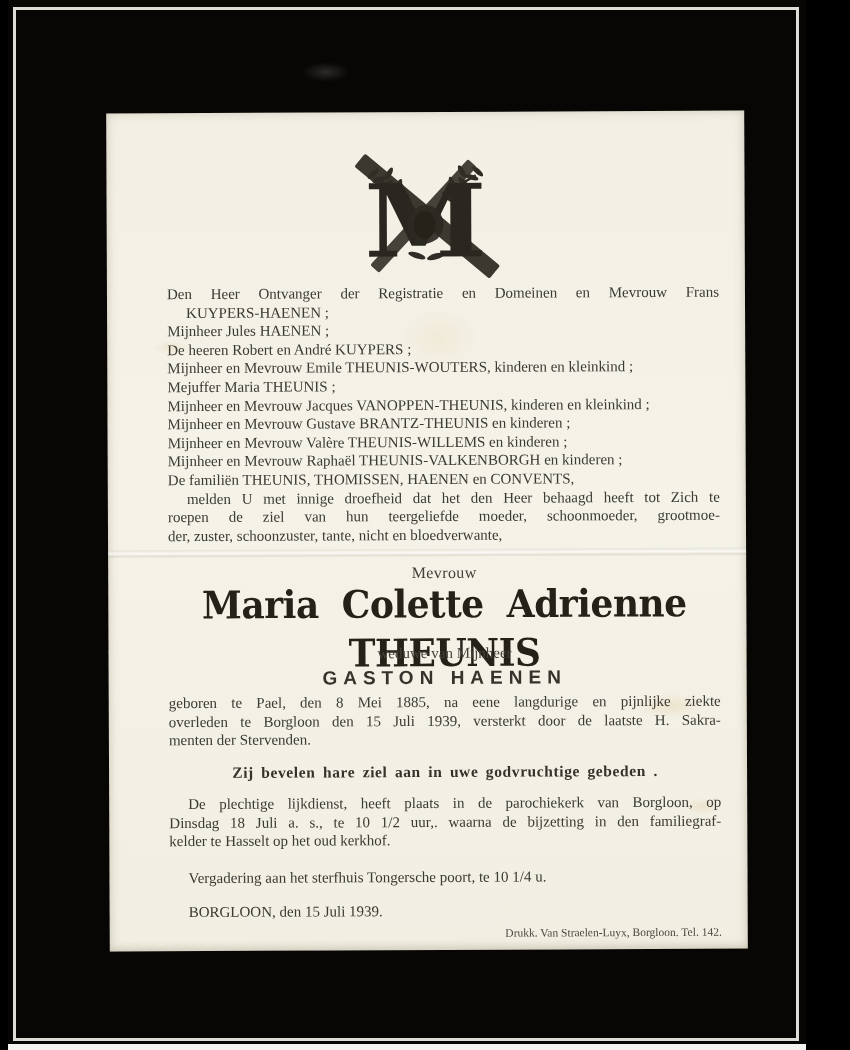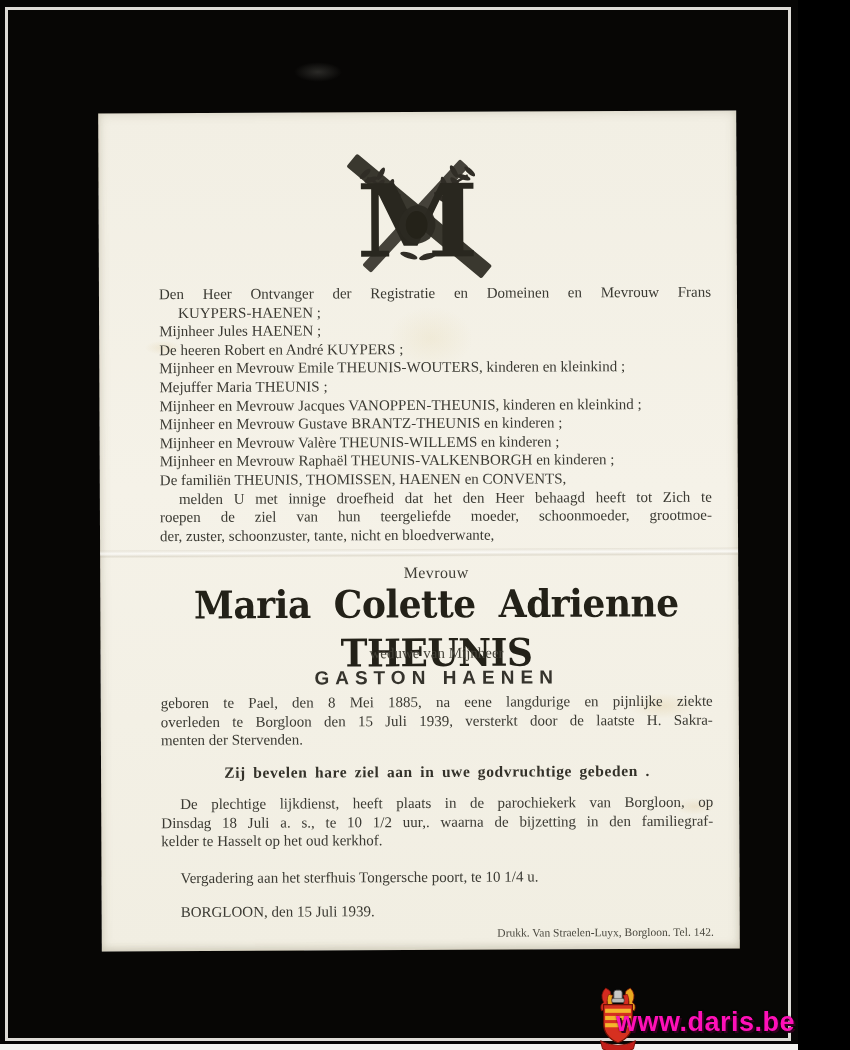--- a/index.html
+++ b/index.html
@@ -4,20 +4,21 @@
 <style>
   html,body{margin:0;padding:0;background:#000;}
   .canvas{
     position:relative;width:798px;height:1050px;overflow:hidden;
     background:
       radial-gradient(ellipse 34px 14px at 318px 72px, rgba(125,125,118,.30), transparent 70%),
       radial-gradient(ellipse 18px 30px at 148px 318px, rgba(112,112,106,.26), transparent 70%),
       radial-gradient(ellipse 400px 60px at 50% 370px, rgba(40,40,38,.5), transparent 75%),
       #070605;
     font-family:"Liberation Serif", serif;
+    margin-left:8px;
   }
   .frame{
     position:absolute;left:5px;top:7px;right:7px;bottom:9px;
     border:3px solid #dedcd7;pointer-events:none;z-index:3;
   }
   .bottom-strip{
     position:absolute;left:0;right:0;bottom:0;height:6px;background:#f4f4f1;z-index:2;
   }
   .paper{
     position:absolute;left:100px;top:112px;width:638px;height:838px;
@@ -153,31 +154,13 @@
     </div>
 
     <div class="textcol dateline">
       <div class="ln ind">BORGLOON, den 15 Juli 1939.</div>
     </div>
 
     <div class="textcol printer">Drukk. Van Straelen-Luyx, Borgloon. Tel. 142.</div>
 
   </div>
 
-  <div class="watermark">
-    <span class="crest">
-      <svg viewBox="0 0 44 66" width="46" height="68">
-        <path d="M10,4 q-6,6 -2,14 q-4,2 -2,8 l6,-2 q-2,-8 2,-12 q3,-5 -4,-8 z" fill="#d42b20" stroke="#7a1208" stroke-width=".8"></path>
-        <path d="M34,4 q6,6 2,14 q4,2 2,8 l-6,-2 q2,-8 -2,-12 q-3,-5 4,-8 z" fill="#eaa81f" stroke="#7a1208" stroke-width=".8"></path>
-        <path d="M13,10 q-3,6 0,12 l4,-1 q-2,-6 0,-10 z" fill="#eaa81f" stroke="#7a1208" stroke-width=".6"></path>
-        <path d="M31,10 q3,6 0,12 l-4,-1 q2,-6 0,-10 z" fill="#d42b20" stroke="#7a1208" stroke-width=".6"></path>
-        <rect x="18" y="6" width="8" height="10" rx="2.5" fill="#c9c9c6" stroke="#555" stroke-width=".8"></rect>
-        <rect x="16" y="14" width="12" height="4" rx="1.5" fill="#b8b8b4" stroke="#555" stroke-width=".6"></rect>
-        <path d="M8,20 L36,20 L36,38 Q36,51 22,57 Q8,51 8,38 Z" fill="#d63020" stroke="#6d1005" stroke-width="1.2"></path>
-        <rect x="9.5" y="24" width="25" height="4" fill="#f4b62c"></rect>
-        <rect x="9.5" y="31" width="25" height="4" fill="#f4b62c"></rect>
-        <rect x="9.5" y="38" width="24" height="4" fill="#f4b62c"></rect>
-        <path d="M5,55 q17,9 34,0 l-2,8 q-15,8 -30,0 z" fill="#c3201a" stroke="#7a1208" stroke-width=".9"></path>
-      </svg>
-    </span>
-    <span class="wm-text">www.daris.be</span>
-  </div>
 </div>
 
 </body></html>

